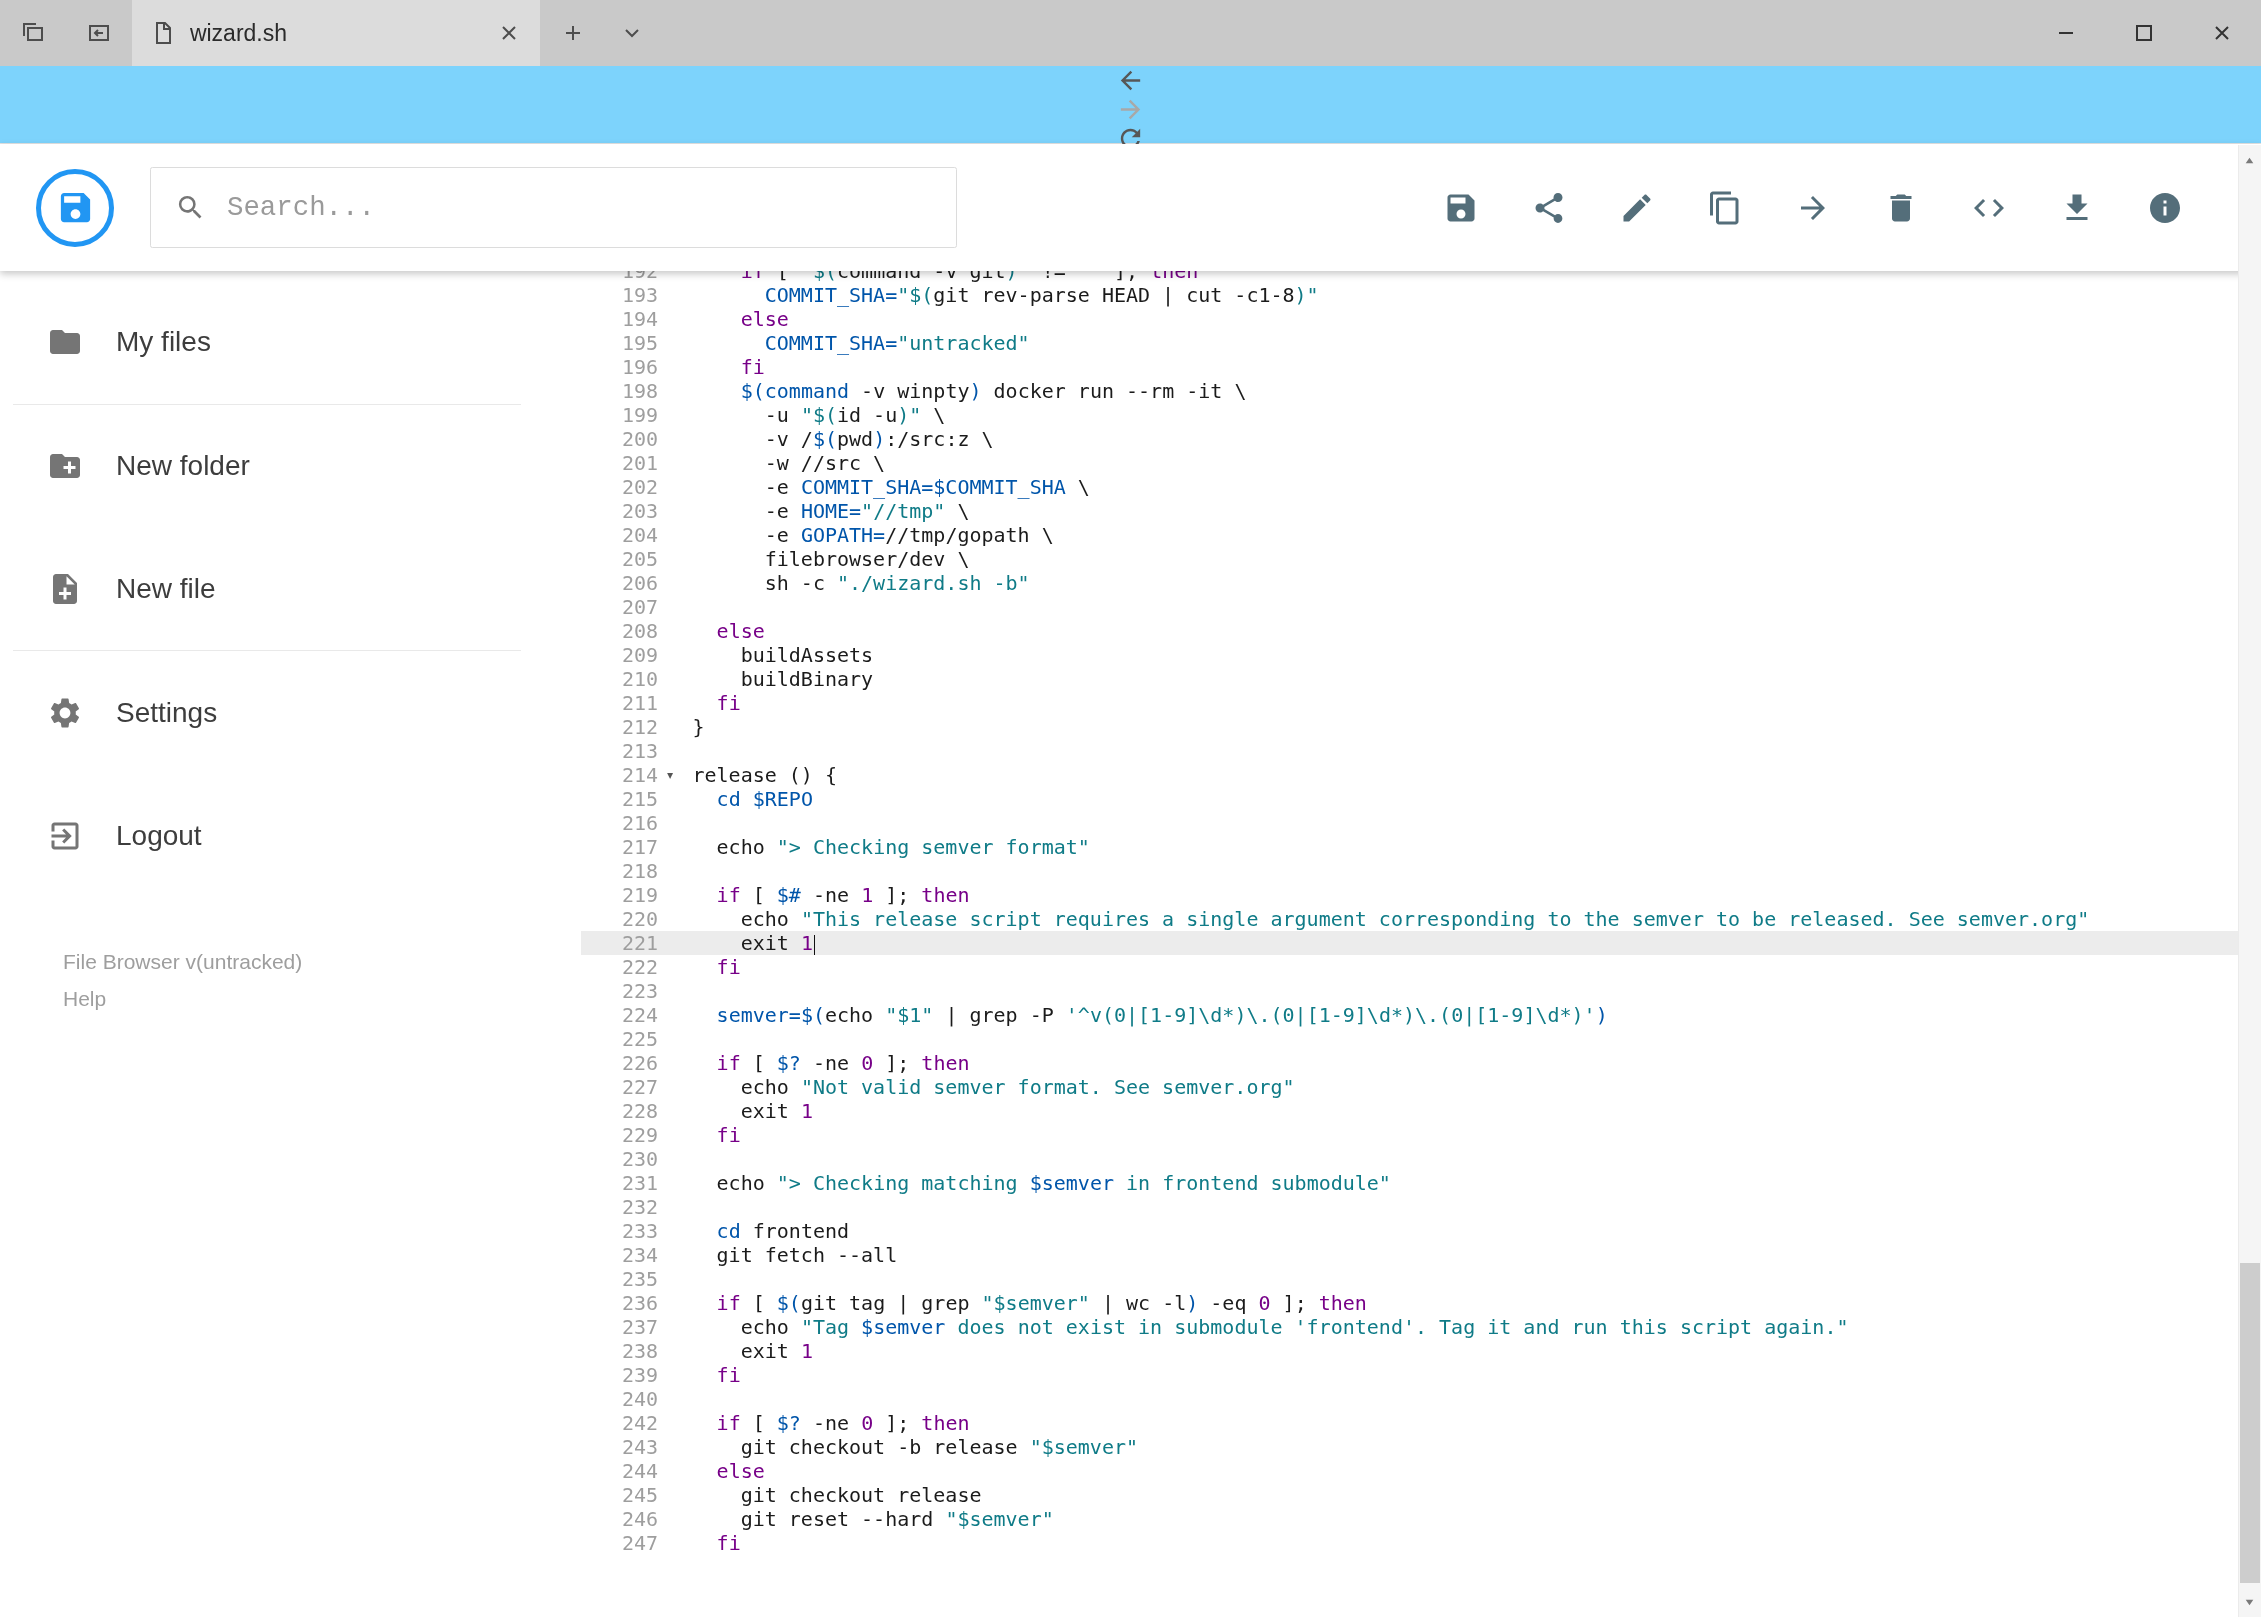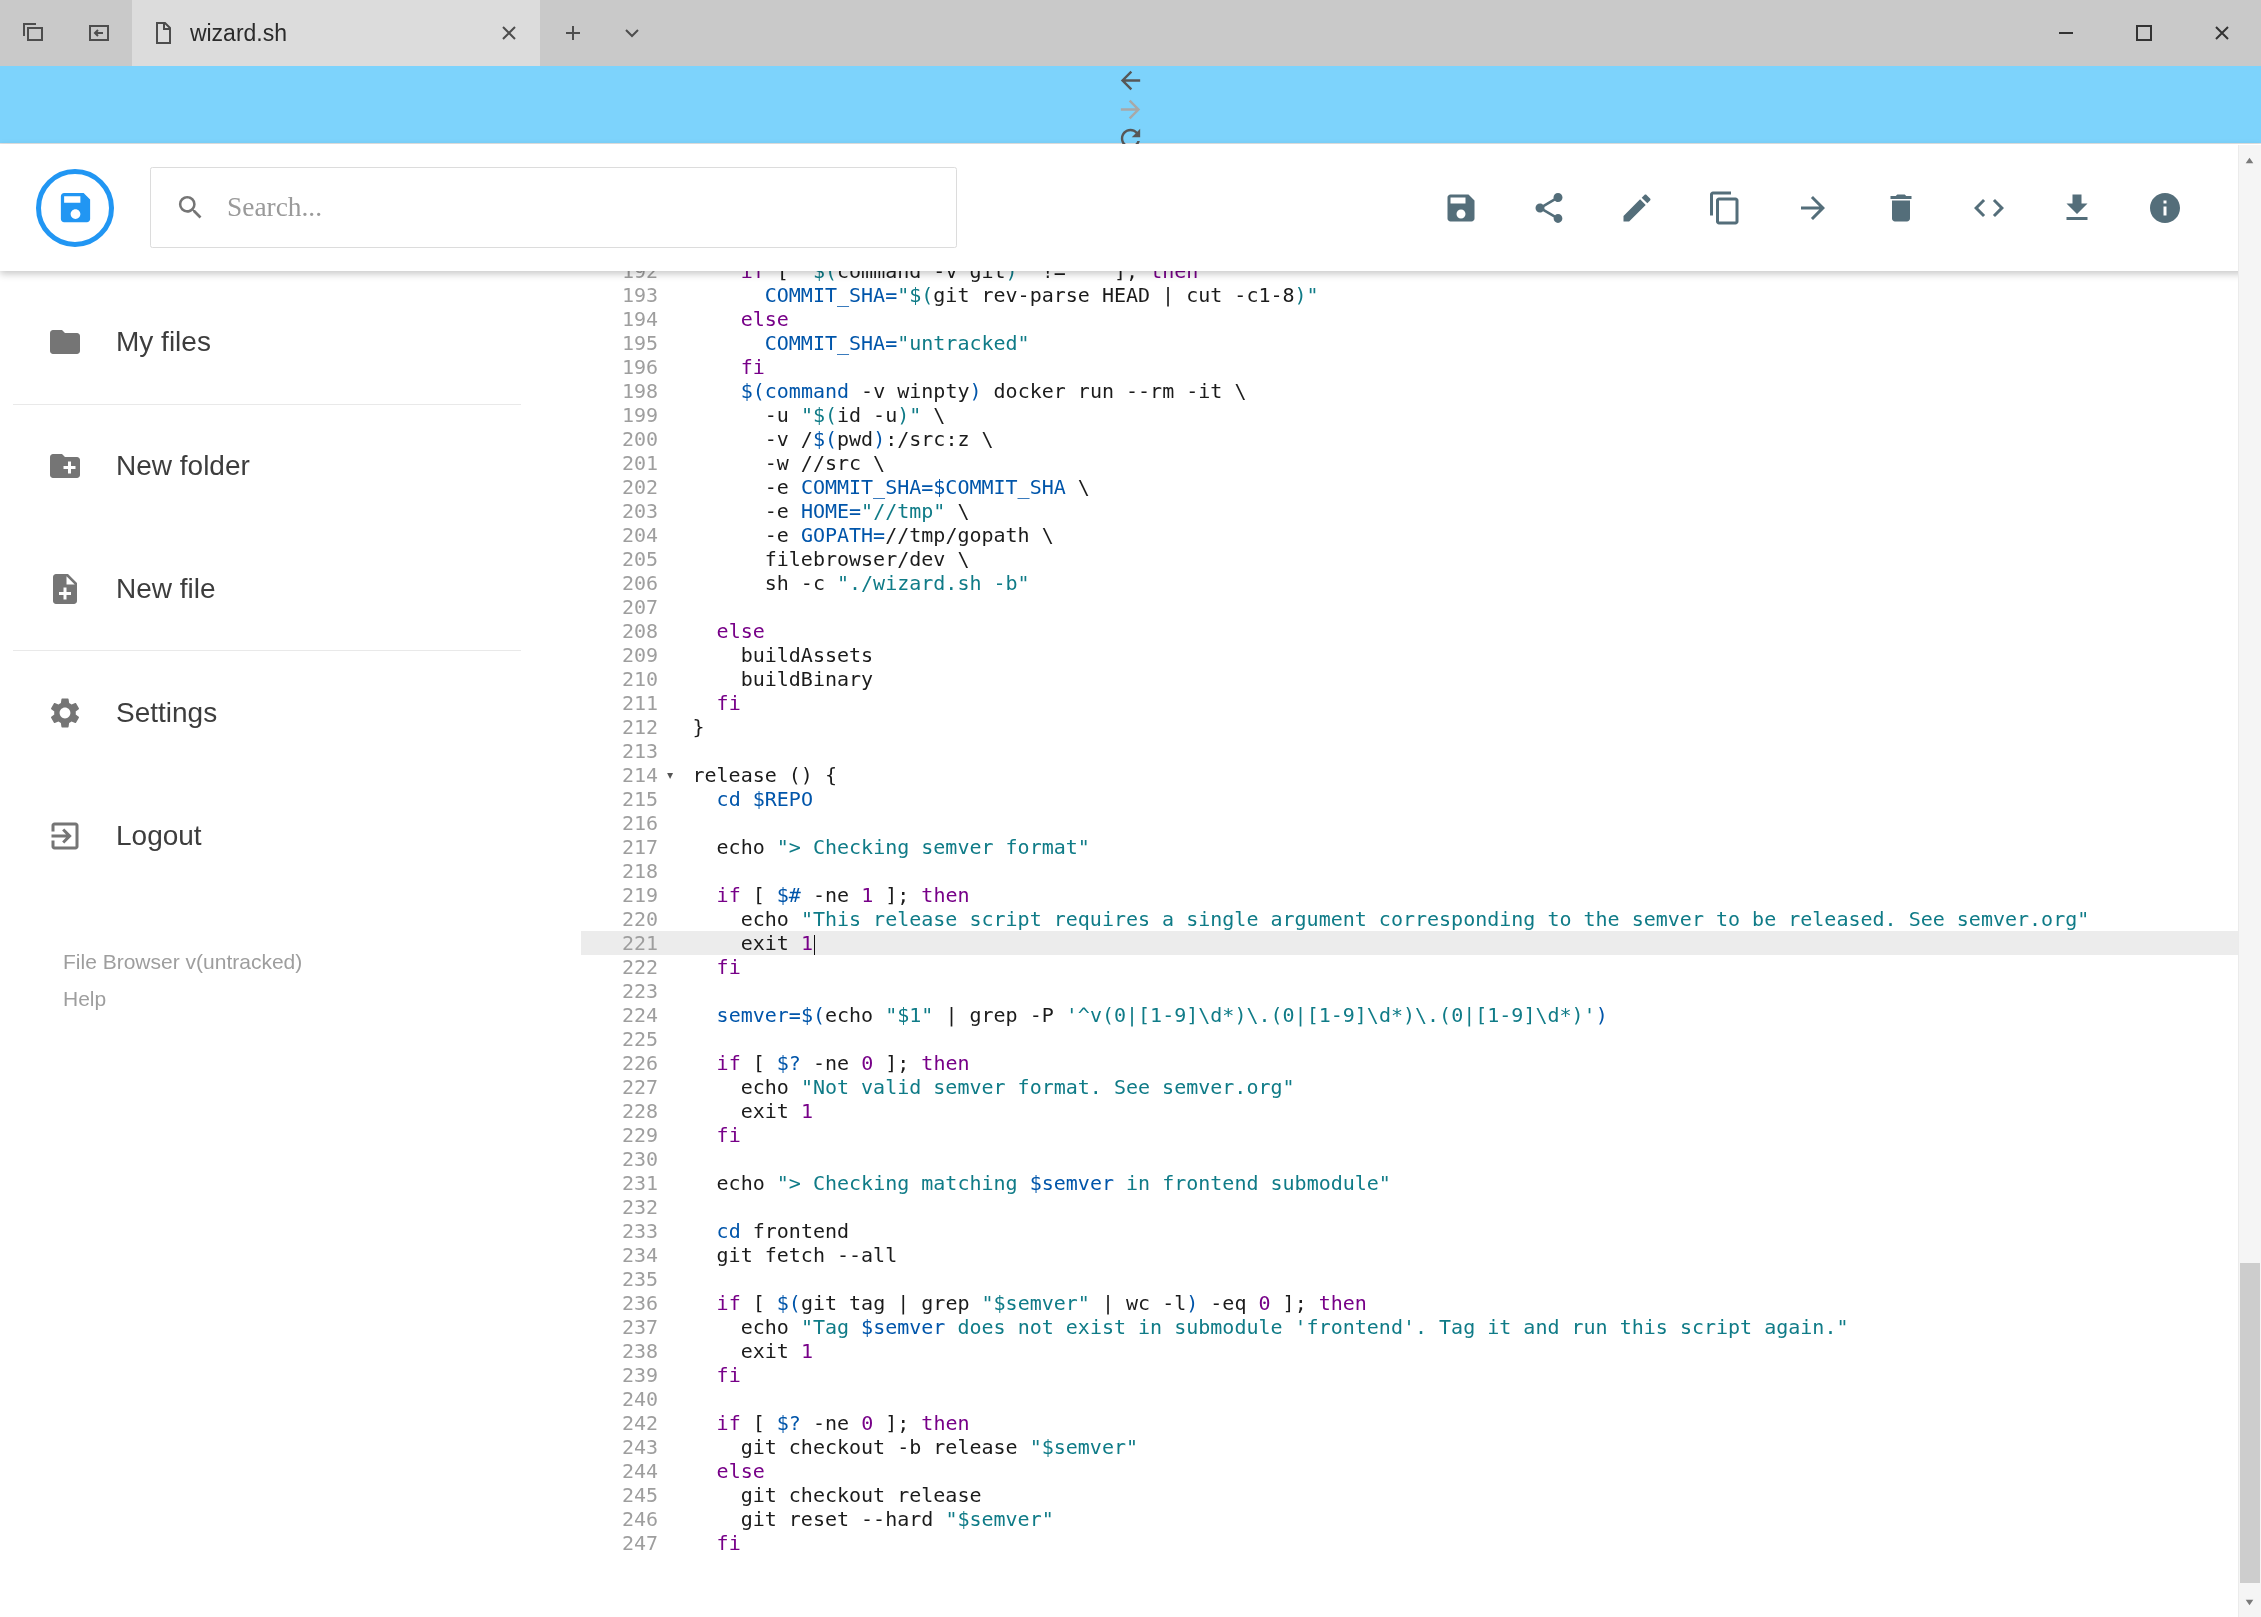--- a/index.html
+++ b/index.html
@@ -39,21 +39,21 @@
   
   .appheader { height:127px; background:#fff; display:flex; align-items:center; padding:0 78px 0 36px;
                box-shadow:0 3.2px 7.3px rgba(0,0,0,.22); position:relative; z-index:5; }
   .logo { width:78px; height:78px; border-radius:50%; border:5.7px solid #2196f3; background:#fff;
           display:flex; align-items:center; justify-content:center; color:#2196f3; flex-shrink:0; }
   .logo svg { width:39px; height:39px; }
   .searchbox { margin-left:36px; width:807px; height:81px; border:0.8px solid #dcdcdc; border-radius:2.4px;
                background:#fff; display:flex; align-items:center; padding:0 24px; color:#757575; }
   .searchbox .icon svg { width:31px; height:31px; }
   .searchbox input { border:none; outline:none; flex:1; margin-left:21px; font-size:27.4px;
-                     font-family:Liberation Serif, serif; color:#8b5cf6; background:transparent; }
+                     font-family:Liberation Mono, monospace; color:#8b5cf6; background:transparent; }
   .searchbox input::placeholder { color:#9a9a9a; }
   .toolbar { margin-left:auto; display:flex; gap:52px; align-items:center; color:#546e7a; }
   .toolbar .tlbtn svg { width:36px; height:36px; }
 
   
   .content { display:flex; height:1346px; background:#fff; }
   .sidebar { width:581px; padding-top:9.7px; flex-shrink:0; }
   .sb-item { height:123px; display:flex; align-items:center; padding:0 0 0 47px; gap:33px; color:#757575; cursor:pointer; }
   .sb-item .label { font-size:28px; color:#3d3d3d; }
   .sb-item .icon svg { width:36px; height:36px; }

